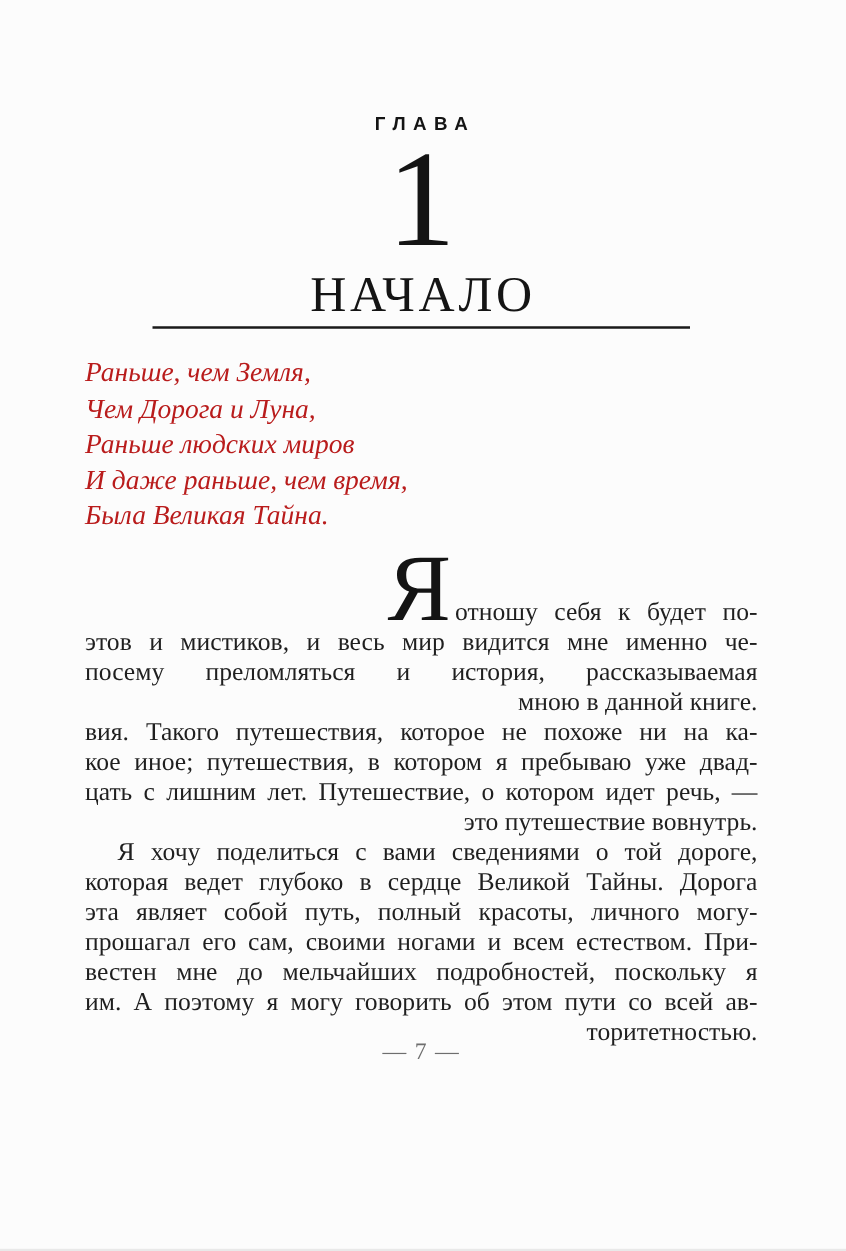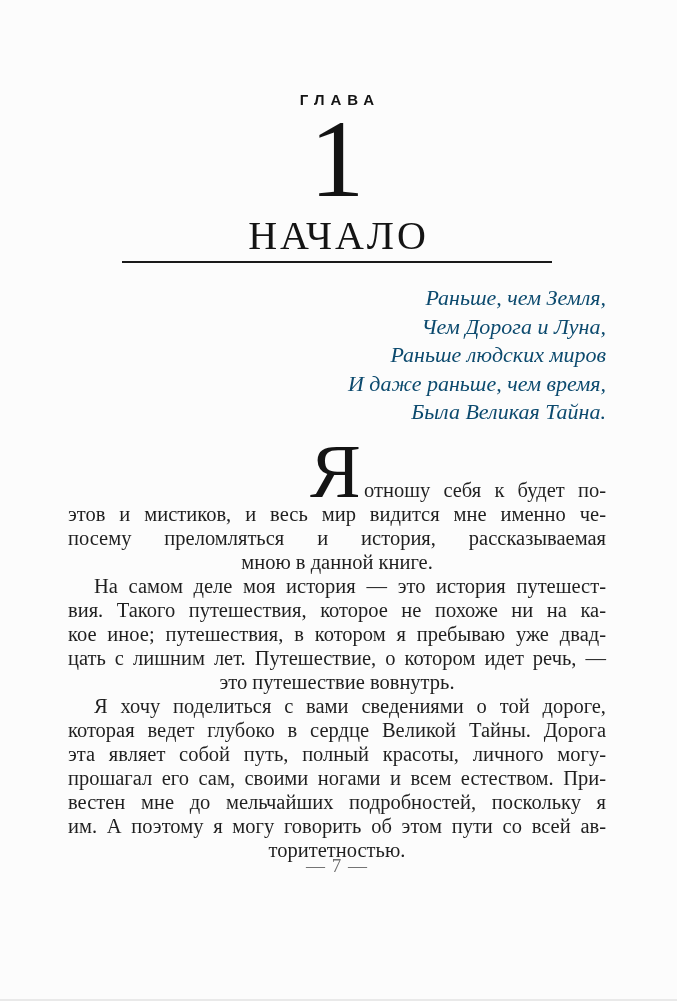--- a/index.html
+++ b/index.html
@@ -57,45 +57,45 @@
     width: 430px;
     margin: 0 auto;
     border: none;
     border-top: 2.5px solid #1a1a1a;
     height: 0;
   }
 
   
   .epigraph {
     margin-top: 21px;
-    text-align: right;
+    text-align: left;
     font-style: italic;
     font-size: 22px;
     line-height: 28.5px;
-    color: #0c4a6e;
+    color: #b91c1c;
   }
 
   
   .body-text {
     margin-top: 51px;
     font-size: 20.5px;
     line-height: 24px;
     color: #1f1f1f;
   }
 
   .para { position: relative; }
 
   .bline { min-height: 24px; }
 
   .jline {
     text-align: justify;
     text-align-last: justify;
   }
 
-  .lline { text-align: center; }
+  .lline { text-align: right; }
 
   .indent { padding-left: 26px; }
 
   .line1 { padding-left: 296px; }
 
   .drop-cap {
     position: absolute;
     left: 242px;
     top: -45px;
     font-size: 76px;
@@ -148,21 +148,20 @@
 
       <div class="para">
         <span class="drop-cap">Я</span>
         <div class="bline jline line1">отношу себя к будет по-</div>
         <div class="bline jline">этов и мистиков, и весь мир видится мне именно че-</div>
         <div class="bline jline">посему преломляться и история, рассказываемая</div>
         <div class="bline lline">мною в данной книге.</div>
       </div>
 
       <div class="para">
-        <div class="bline jline indent">На самом деле моя история — это история путешест-</div>
         <div class="bline jline">вия. Такого путешествия, которое не похоже ни на ка-</div>
         <div class="bline jline">кое иное; путешествия, в котором я пребываю уже двад-</div>
         <div class="bline jline">цать с лишним лет. Путешествие, о котором идет речь, —</div>
         <div class="bline lline">это путешествие вовнутрь.</div>
       </div>
 
       <div class="para">
         <div class="bline jline indent">Я хочу поделиться с вами сведениями о той дороге,</div>
         <div class="bline jline">которая ведет глубоко в сердце Великой Тайны. Дорога</div>
         <div class="bline jline">эта являет собой путь, полный красоты, личного могу-</div>

